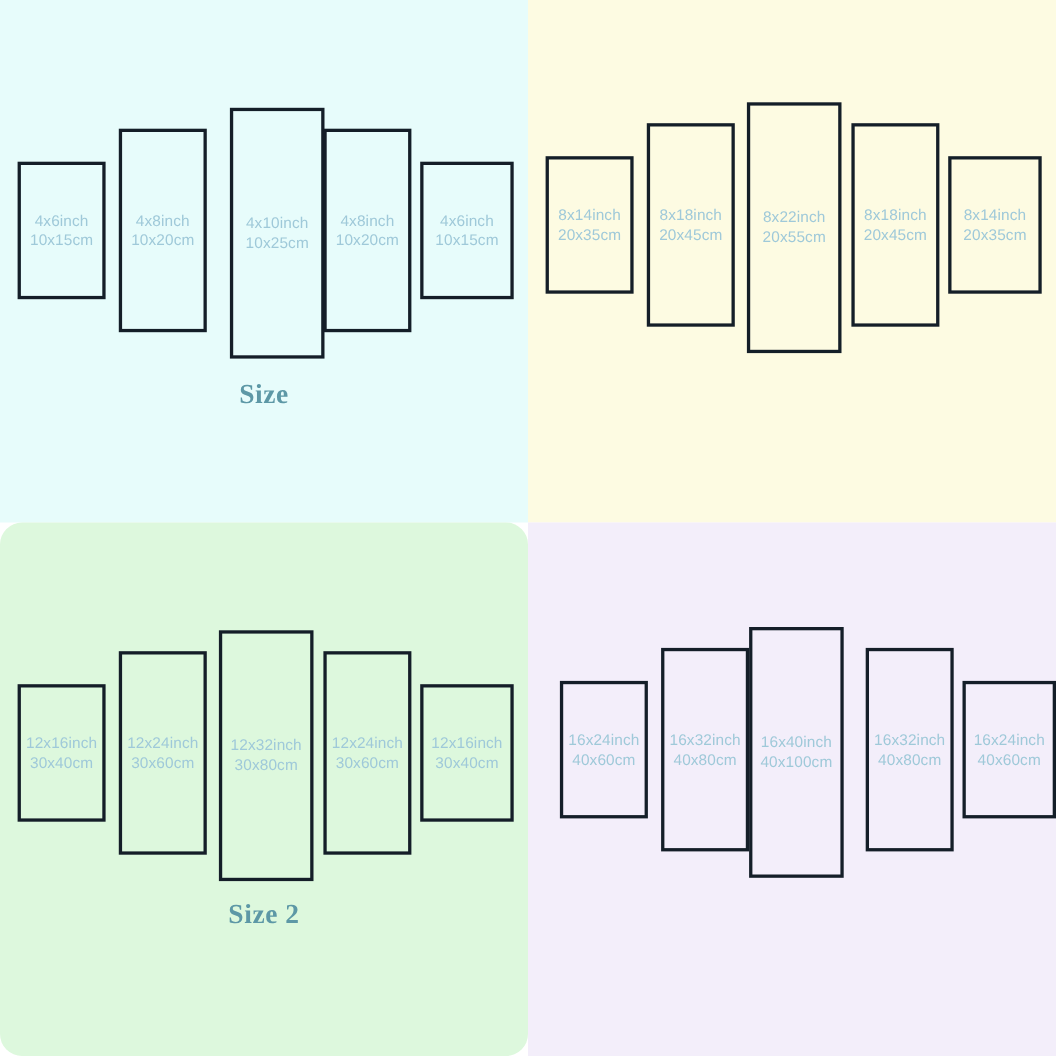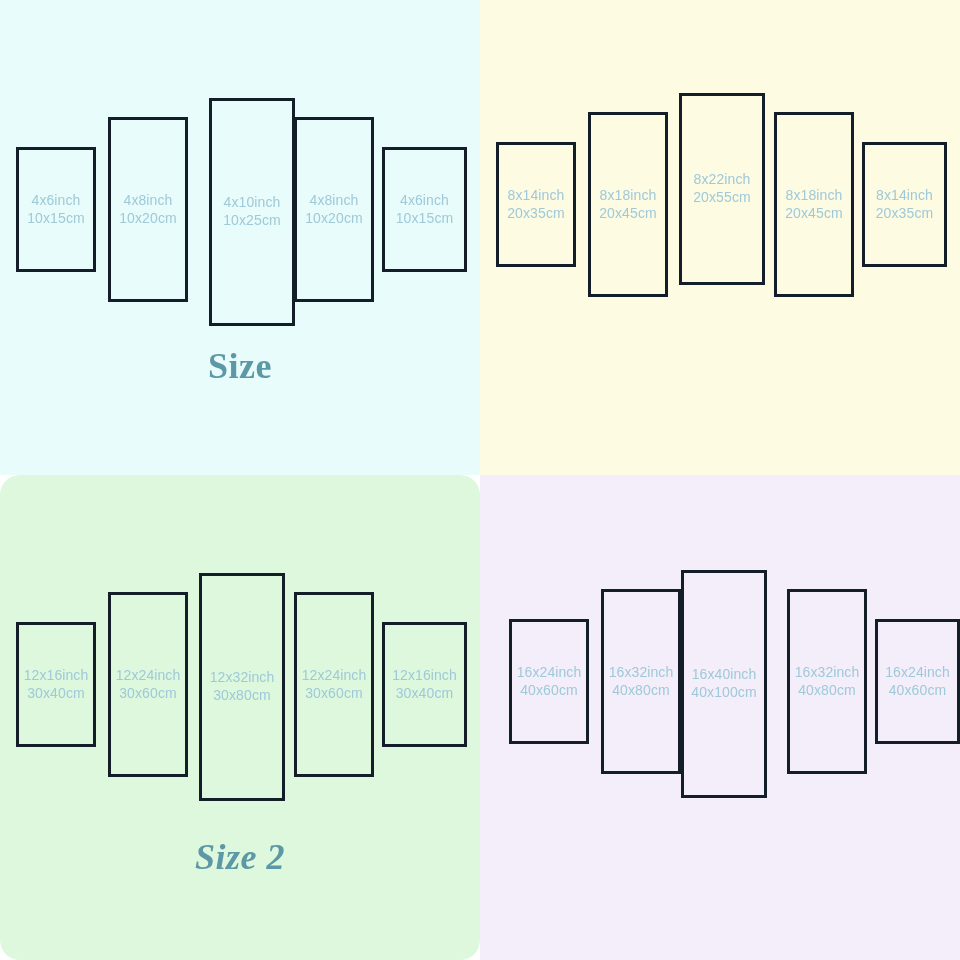--- a/index.html
+++ b/index.html
@@ -70,28 +70,28 @@
   .panel.p2 .panel-label { margin-top: 0px; }
 
   
   .quad-title {
     position: absolute;
     left: 0;
     width: 480px;
     text-align: center;
     font-family: "Liberation Serif", serif;
     font-weight: bold;
-    font-size: 36px;
+    font-size: 25px;
     color: #5d98a6;
     letter-spacing: 0.5px;
     user-select: none;
   }
   .q0 .quad-title { top: 345px; }
   .q1 .quad-title { top: 342px; }
-  .q2 .quad-title { top: 361px; font-style: italic; }
+  .q2 .quad-title { top: 343px; }
   .q3 .quad-title { top: 355px; }
 </style>
 </head>
 <body>
 
 <div id="chart-root">
 
 <div class="quadrant q0" style="background: rgb(231, 252, 251);">
       <div class="panel-group">
         <div class="panel p0" style="left: 16px; top: 62px; width: 80px; height: 125px;">
@@ -134,21 +134,21 @@
             <span class="ln">8x14inch</span>
             <span class="ln">20x35cm</span>
           </div>
         </div>
         <div class="panel p1" style="left: 108px; top: 32px; width: 80px; height: 185px;">
           <div class="panel-label">
             <span class="ln">8x18inch</span>
             <span class="ln">20x45cm</span>
           </div>
         </div>
-        <div class="panel p2" style="left: 199px; top: 13px; width: 86px; height: 192px;">
+        <div class="panel p2" style="left: 199px; top: 13px; width: 86px; height: 228px;">
           <div class="panel-label">
             <span class="ln">8x22inch</span>
             <span class="ln">20x55cm</span>
           </div>
         </div>
         <div class="panel p3" style="left: 294px; top: 32px; width: 80px; height: 185px;">
           <div class="panel-label">
             <span class="ln">8x18inch</span>
             <span class="ln">20x45cm</span>
           </div>

